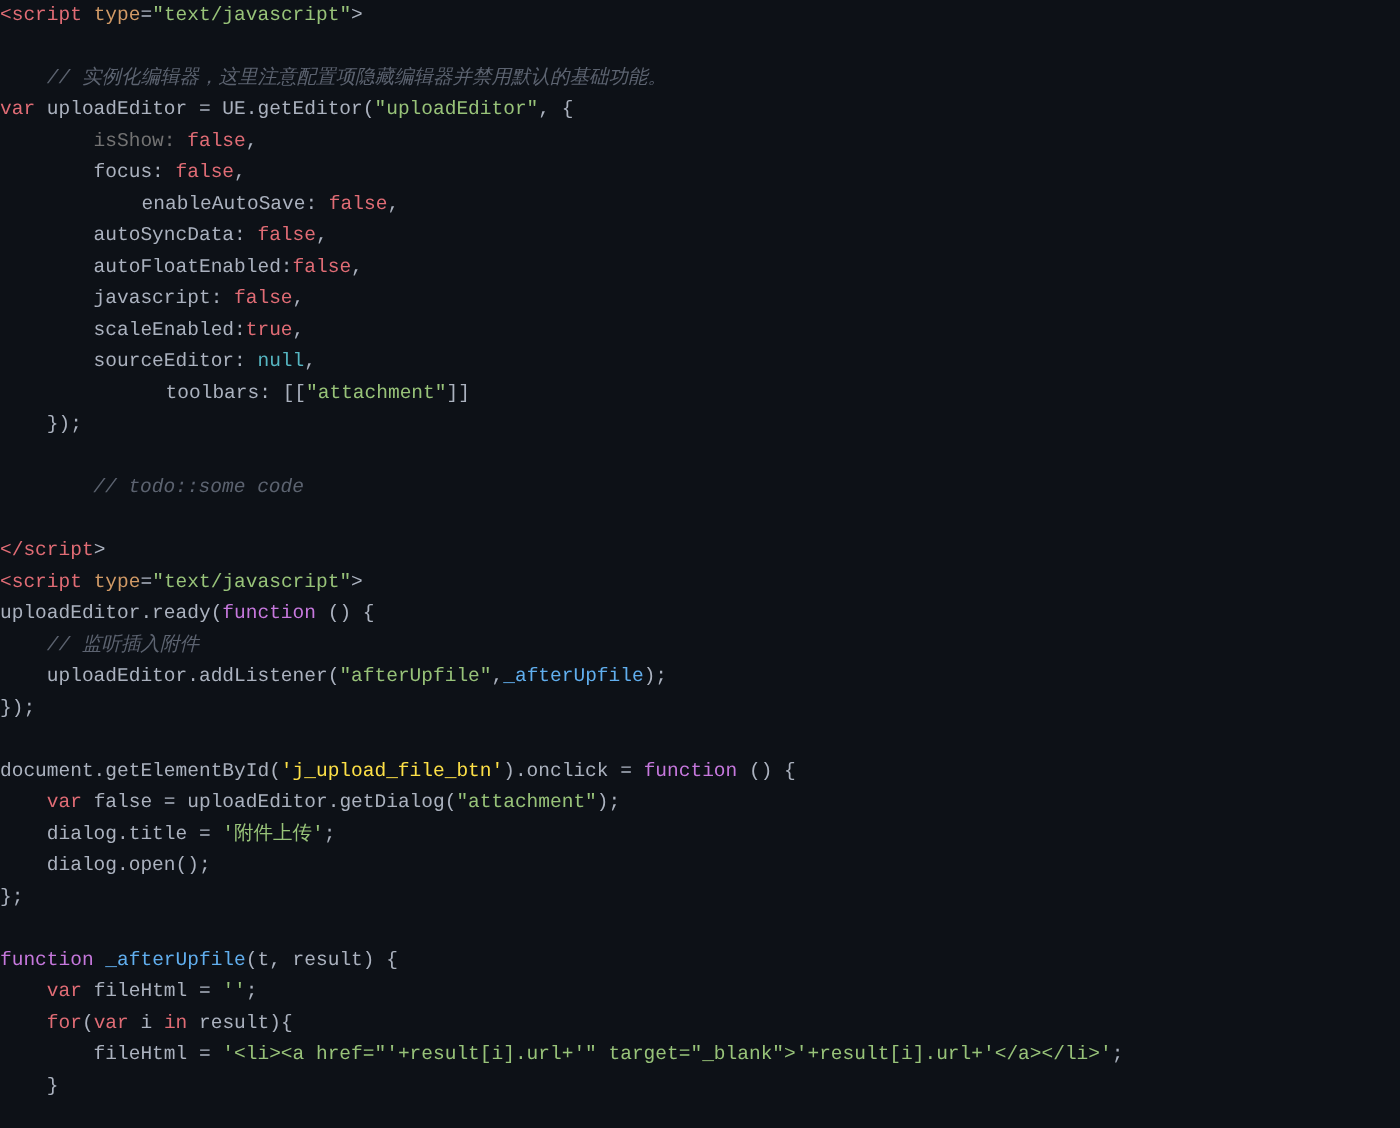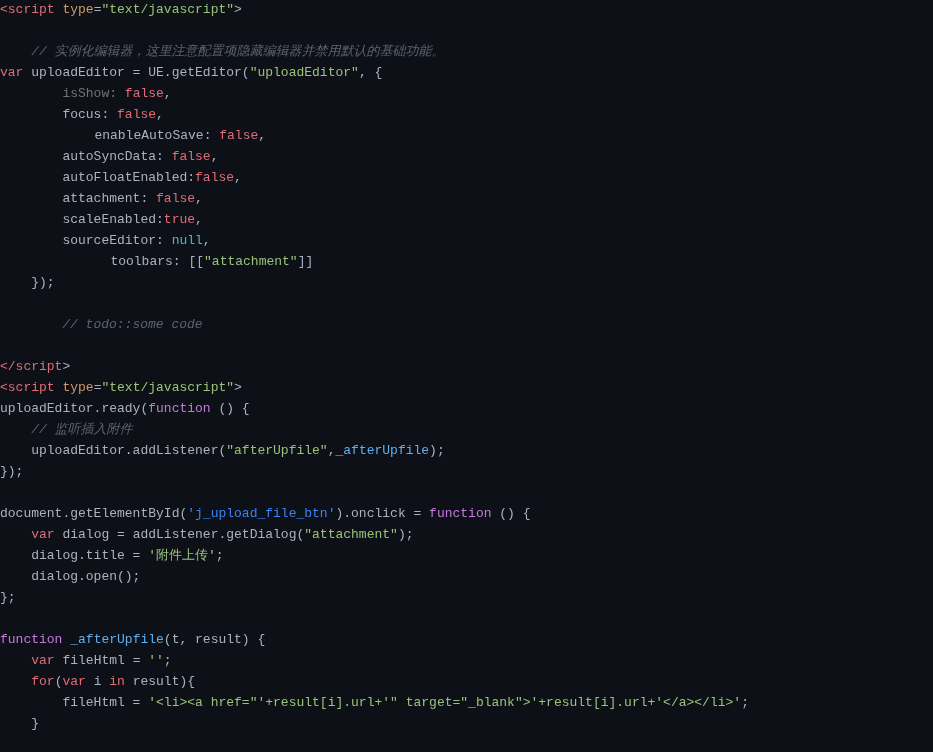--- a/index.html
+++ b/index.html
@@ -44,37 +44,37 @@
   <div id="code-lines">
       <div class="code-line"><span class="line-content"><span style="color: rgb(224, 108, 117);">&lt;script</span><span style="color: rgb(171, 178, 191);"> </span><span style="color: rgb(209, 154, 102);">type</span><span style="color: rgb(171, 178, 191);">=</span><span style="color: rgb(152, 195, 121);">"text/javascript"</span><span style="color: rgb(171, 178, 191);">&gt;</span></span></div>
       <div class="code-line"><span class="line-content">&nbsp;</span></div>
       <div class="code-line"><span class="line-content"><span style="color: rgb(92, 99, 112); font-style: italic;">    // 实例化编辑器，这里注意配置项隐藏编辑器并禁用默认的基础功能。</span></span></div>
       <div class="code-line"><span class="line-content"><span style="color: rgb(224, 108, 117);">var</span><span style="color: rgb(171, 178, 191);"> uploadEditor = UE.getEditor(</span><span style="color: rgb(152, 195, 121);">"uploadEditor"</span><span style="color: rgb(171, 178, 191);">, {</span></span></div>
       <div class="code-line"><span class="line-content"><span style="color: #737373;">        isShow: </span><span style="color: rgb(224, 108, 117);">false</span><span style="color: rgb(171, 178, 191);">,</span></span></div>
       <div class="code-line"><span class="line-content"><span style="color: rgb(171, 178, 191);">        focus: </span><span style="color: rgb(224, 108, 117);">false</span><span style="color: rgb(171, 178, 191);">,</span></span></div>
       <div class="code-line"><span class="line-content"><span style="color: rgb(171, 178, 191); padding-left: 32px;">        enableAutoSave: </span><span style="color: rgb(224, 108, 117);">false</span><span style="color: rgb(171, 178, 191);">,</span></span></div>
       <div class="code-line"><span class="line-content"><span style="color: rgb(171, 178, 191);">        autoSyncData: </span><span style="color: rgb(224, 108, 117);">false</span><span style="color: rgb(171, 178, 191);">,</span></span></div>
       <div class="code-line"><span class="line-content"><span style="color: rgb(171, 178, 191); margin-top: 39px;">        autoFloatEnabled:</span><span style="color: rgb(224, 108, 117);">false</span><span style="color: rgb(171, 178, 191);">,</span></span></div>
-      <div class="code-line"><span class="line-content"><span style="color: rgb(171, 178, 191);">        attachment: </span><span style="color: rgb(224, 108, 117);">false</span><span style="color: rgb(171, 178, 191);">,</span></span></div>
+      <div class="code-line"><span class="line-content"><span style="color: rgb(171, 178, 191);">        javascript: </span><span style="color: rgb(224, 108, 117);">false</span><span style="color: rgb(171, 178, 191);">,</span></span></div>
       <div class="code-line"><span class="line-content"><span style="color: rgb(171, 178, 191);">        scaleEnabled:</span><span style="color: rgb(224, 108, 117);">true</span><span style="color: rgb(171, 178, 191);">,</span></span></div>
       <div class="code-line"><span class="line-content"><span style="color: rgb(171, 178, 191);">        sourceEditor: </span><span style="color: rgb(86, 182, 194);">null</span><span style="color: rgb(171, 178, 191);">,</span></span></div>
       <div class="code-line"><span class="line-content"><span style="color: rgb(171, 178, 191); padding-left: 48px;">        toolbars: [[</span><span style="color: rgb(152, 195, 121);">"attachment"</span><span style="color: rgb(171, 178, 191);">]]</span></span></div>
       <div class="code-line"><span class="line-content"><span style="color: rgb(171, 178, 191);">    });</span></span></div>
       <div class="code-line"><span class="line-content">&nbsp;</span></div>
       <div class="code-line"><span class="line-content"><span style="color: rgb(92, 99, 112); font-style: italic; margin-left: 31px;">    // todo::some code</span></span></div>
       <div class="code-line"><span class="line-content">&nbsp;</span></div>
       <div class="code-line"><span class="line-content"><span style="color: rgb(224, 108, 117);">&lt;/script</span><span style="color: rgb(171, 178, 191);">&gt;</span></span></div>
       <div class="code-line"><span class="line-content"><span style="color: rgb(224, 108, 117);">&lt;script</span><span style="color: rgb(171, 178, 191);"> </span><span style="color: rgb(209, 154, 102);">type</span><span style="color: rgb(171, 178, 191);">=</span><span style="color: rgb(152, 195, 121);">"text/javascript"</span><span style="color: rgb(171, 178, 191);">&gt;</span></span></div>
       <div class="code-line"><span class="line-content"><span style="color: rgb(171, 178, 191);">uploadEditor.ready(</span><span style="color: rgb(198, 120, 221);">function</span><span style="color: rgb(171, 178, 191);"> () {</span></span></div>
       <div class="code-line"><span class="line-content"><span style="color: rgb(92, 99, 112); font-style: italic;">    // 监听插入附件</span></span></div>
       <div class="code-line"><span class="line-content"><span style="color: rgb(171, 178, 191);">    uploadEditor.addListener(</span><span style="color: rgb(152, 195, 121);">"afterUpfile"</span><span style="color: rgb(171, 178, 191);">,</span><span style="color: rgb(97, 175, 239);">_afterUpfile</span><span style="color: rgb(171, 178, 191);">);</span></span></div>
       <div class="code-line"><span class="line-content"><span style="color: rgb(171, 178, 191);">});</span></span></div>
       <div class="code-line"><span class="line-content">&nbsp;</span></div>
-      <div class="code-line"><span class="line-content"><span style="color: rgb(171, 178, 191);">document.getElementById(</span><span style="color: #3b82f6;">'j_upload_file_btn'</span><span style="color: rgb(171, 178, 191);">).onclick = </span><span style="color: rgb(198, 120, 221);">function</span><span style="color: rgb(171, 178, 191);"> () {</span></span></div>
-      <div class="code-line"><span class="line-content"><span style="color: rgb(171, 178, 191);">    </span><span style="color: rgb(224, 108, 117);">var</span><span style="color: rgb(171, 178, 191);"> dialog = addListener.getDialog(</span><span style="color: rgb(152, 195, 121);">"attachment"</span><span style="color: rgb(171, 178, 191);">);</span></span></div>
+      <div class="code-line"><span class="line-content"><span style="color: rgb(171, 178, 191);">document.getElementById(</span><span style="color: #fde047;">'j_upload_file_btn'</span><span style="color: rgb(171, 178, 191);">).onclick = </span><span style="color: rgb(198, 120, 221);">function</span><span style="color: rgb(171, 178, 191);"> () {</span></span></div>
+      <div class="code-line"><span class="line-content"><span style="color: rgb(171, 178, 191);">    </span><span style="color: rgb(224, 108, 117);">var</span><span style="color: rgb(171, 178, 191);"> false = uploadEditor.getDialog(</span><span style="color: rgb(152, 195, 121);">"attachment"</span><span style="color: rgb(171, 178, 191);">);</span></span></div>
       <div class="code-line"><span class="line-content"><span style="color: rgb(171, 178, 191);">    dialog.title = </span><span style="color: rgb(152, 195, 121);">'附件上传'</span><span style="color: rgb(171, 178, 191);">;</span></span></div>
       <div class="code-line"><span class="line-content"><span style="color: rgb(171, 178, 191);">    dialog.open();</span></span></div>
       <div class="code-line"><span class="line-content"><span style="color: rgb(171, 178, 191);">};</span></span></div>
       <div class="code-line"><span class="line-content">&nbsp;</span></div>
       <div class="code-line"><span class="line-content"><span style="color: rgb(198, 120, 221);">function</span><span style="color: rgb(171, 178, 191);"> </span><span style="color: rgb(97, 175, 239);">_afterUpfile</span><span style="color: rgb(171, 178, 191);">(t, result) {</span></span></div>
       <div class="code-line"><span class="line-content"><span style="color: rgb(171, 178, 191);">    </span><span style="color: rgb(224, 108, 117);">var</span><span style="color: rgb(171, 178, 191);"> fileHtml = </span><span style="color: rgb(152, 195, 121);">''</span><span style="color: rgb(171, 178, 191);">;</span></span></div>
       <div class="code-line"><span class="line-content"><span style="color: rgb(171, 178, 191);">    </span><span style="color: rgb(224, 108, 117);">for</span><span style="color: rgb(171, 178, 191);">(</span><span style="color: rgb(224, 108, 117);">var</span><span style="color: rgb(171, 178, 191);"> i </span><span style="color: rgb(224, 108, 117);">in</span><span style="color: rgb(171, 178, 191);"> result){</span></span></div>
       <div class="code-line"><span class="line-content"><span style="color: rgb(171, 178, 191);">        fileHtml = </span><span style="color: rgb(152, 195, 121);">'&lt;li&gt;&lt;a href="'+result[i].url+'" target="_blank"&gt;'+result[i].url+'&lt;/a&gt;&lt;/li&gt;'</span><span style="color: rgb(171, 178, 191);">;</span></span></div>
       <div class="code-line"><span class="line-content"><span style="color: rgb(171, 178, 191);">    }</span></span></div>
     </div>

